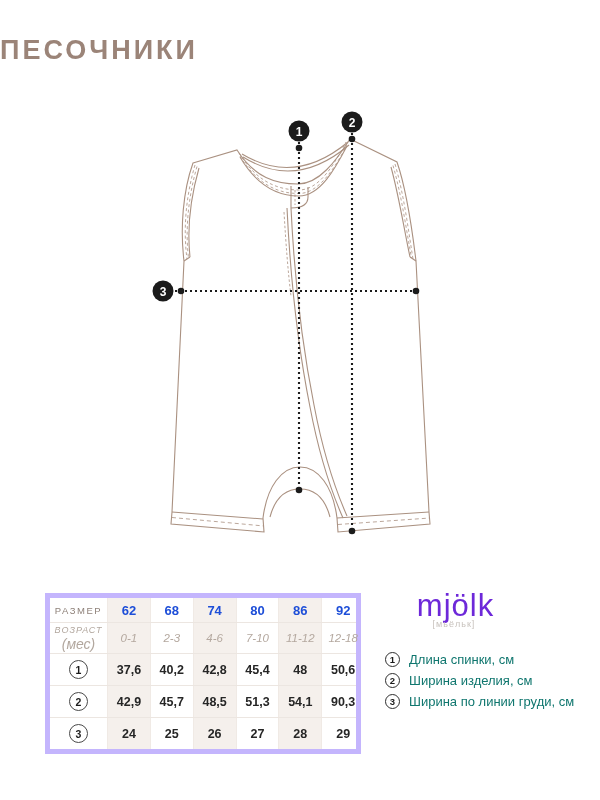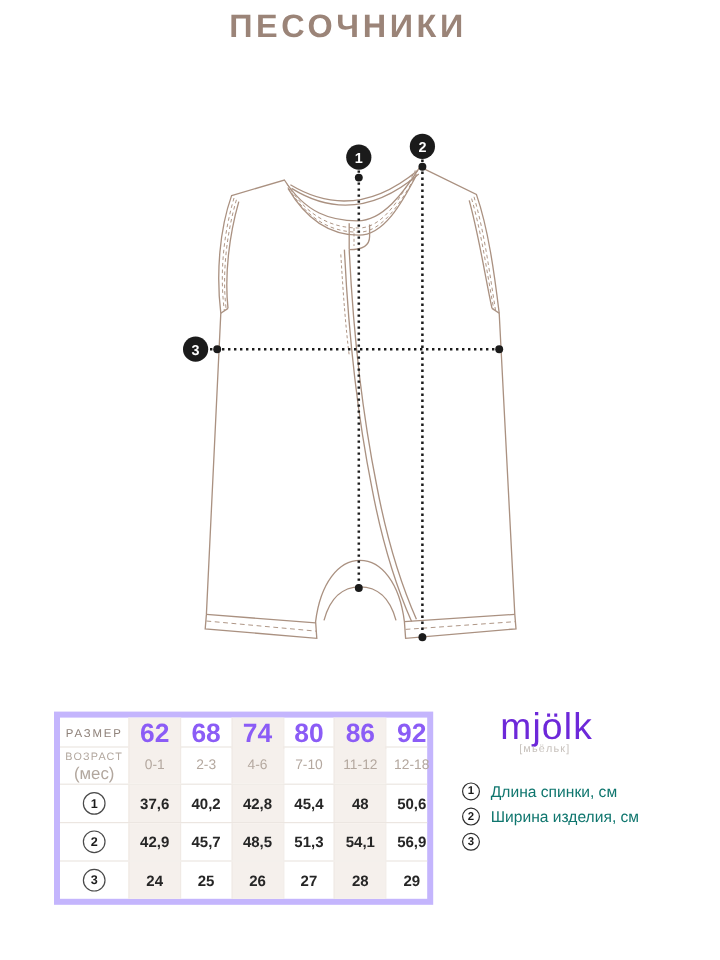--- a/index.html
+++ b/index.html
@@ -1,42 +1,42 @@
 <!DOCTYPE html>
 <html><head>
 <meta charset="utf-8">
 <style>
   html,body{margin:0;padding:0;}
   body{width:600px;height:800px;background:#ffffff;font-family:"Liberation Sans",sans-serif;position:relative;overflow:hidden;}
   .page{position:absolute;inset:0;}
 
   
-  .title-block{position:absolute;top:8px;left:0;width:580px;text-align:center;color:#9b8478;}
+  .title-block{position:absolute;top:36px;left:0;width:580px;text-align:left;color:#9b8478;}
   .title-main{font-size:27px;font-weight:700;letter-spacing:3px;line-height:29px;}
   .title-sub{font-size:25px;font-weight:400;letter-spacing:2.5px;line-height:27px;}
 
   
   .diagram{position:absolute;left:0;top:100px;width:600px;height:450px;}
   .dotted{stroke:#1b1b1b;stroke-width:2.1;stroke-dasharray:2 3;fill:none;}
   .mdot{fill:#1b1b1b;stroke:none;}
   .marker-circle{fill:#1b1b1b;stroke:none;}
   .marker-num{fill:#ffffff;font-size:12px;font-weight:700;text-anchor:middle;font-family:"Liberation Sans",sans-serif;}
 
   
   .size-table{position:absolute;left:45px;top:593px;width:316px;border:5px solid #c4b5fd;box-sizing:border-box;}
   .t-row{display:grid;grid-template-columns:57px repeat(6,42.85px);border-bottom:1px solid #ece6e1;}
   .t-row:last-child{border-bottom:none;}
   .cell{display:flex;align-items:center;justify-content:center;border-left:1px solid #f0eae5;flex-direction:column;}
   .cell:first-child{border-left:none;}
   .alt{background:#f5f0ec;}
   .r-head{height:24px;}
-  .r-age{height:30px;}
+  .r-age{height:30px;font-style:italic;}
   .r-data{height:31px;}
   .lbl{font-size:9.5px;letter-spacing:1.5px;color:#8f827a;font-weight:400;}
-  .sz{font-size:22px;font-weight:700;color:#8b5cf6;}
+  .sz{font-size:13px;font-weight:700;color:#1d4ed8;}
   .age-l1{font-size:9px;letter-spacing:1px;color:#b2a79e;}
   .age-l2{font-size:14px;color:#b2a79e;margin-top:1px;}
   .age{font-size:11.5px;color:#b4a89f;font-weight:400;}
   .val{font-size:12.5px;color:#262626;font-weight:700;}
   .circ{width:17px;height:17px;border:1.2px solid #4a4a4a;border-radius:50%;display:flex;align-items:center;justify-content:center;font-size:10.5px;font-weight:700;color:#1b1b1b;}
 
   
   .brand{position:absolute;left:408px;top:589px;width:95px;text-align:center;}
   .brand-name{font-size:31px;font-weight:400;color:#6d28d9;letter-spacing:1px;line-height:34px;}
   .brand-sub{font-size:9px;color:#c8c2bd;letter-spacing:1px;margin-top:-4px;padding-right:3px;}
@@ -175,21 +175,21 @@
     </div>
     <div class="t-row r-data">
       <div class="cell">
           <span class="circ">2</span>
         </div>
       <div class="cell val alt">42,9</div>
       <div class="cell val">45,7</div>
       <div class="cell val alt">48,5</div>
       <div class="cell val">51,3</div>
       <div class="cell val alt">54,1</div>
-      <div class="cell val">56,9</div>
+      <div class="cell val">90,3</div>
     </div>
     <div class="t-row r-data">
       <div class="cell">
           <span class="circ">3</span>
         </div>
       <div class="cell val alt">24</div>
       <div class="cell val">25</div>
       <div class="cell val alt">26</div>
       <div class="cell val">27</div>
       <div class="cell val alt">28</div>
@@ -206,17 +206,18 @@
     <div class="legend-item">
       <span class="lg-circle">1</span>
       <span class="lg-text">Длина спинки, см</span>
     </div>
     <div class="legend-item">
       <span class="lg-circle">2</span>
       <span class="lg-text">Ширина изделия, см</span>
     </div>
     <div class="legend-item">
       <span class="lg-circle">3</span>
+      <span class="lg-text">Ширина по линии груди, см</span>
     </div>
   </div>
 
 
 </div>
 
 </body></html>

